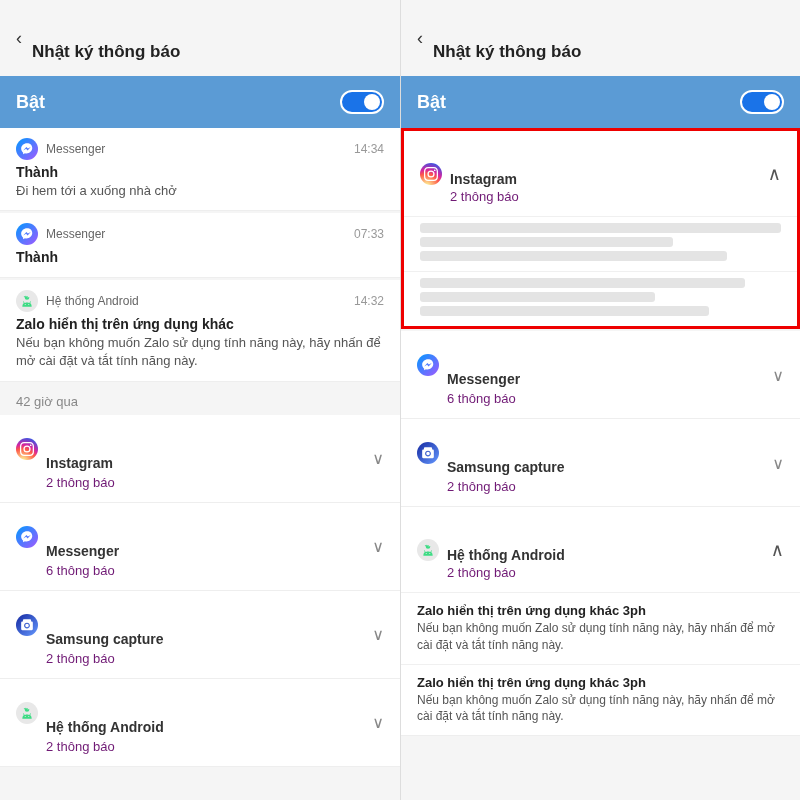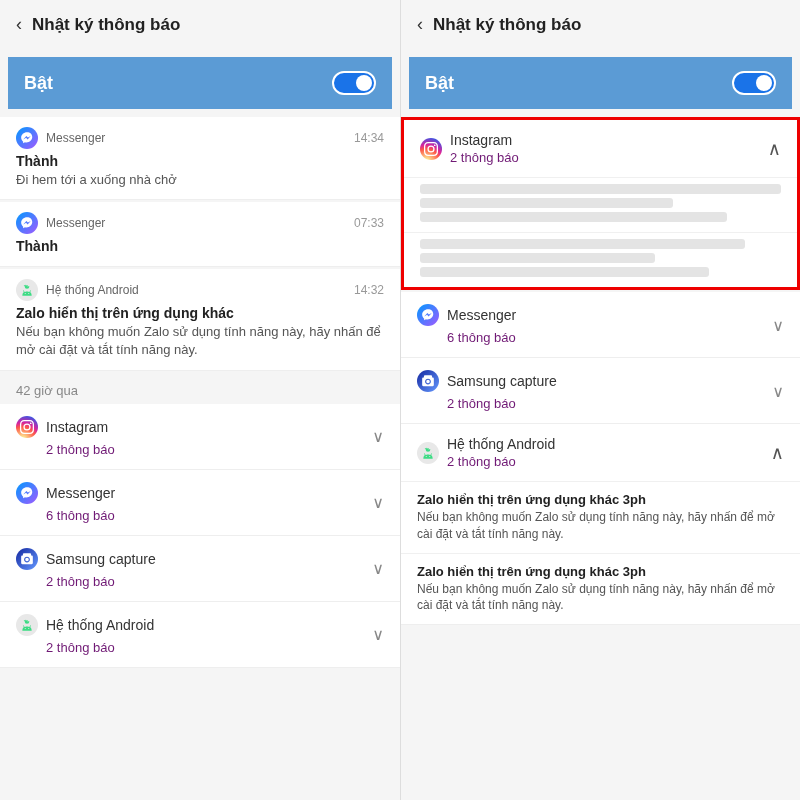--- a/index.html
+++ b/index.html
@@ -31,28 +31,29 @@
     }
     .header-back {
       font-size: 18px;
       color: #333;
       cursor: pointer;
     }
     .header-title {
       font-size: 17px;
       font-weight: 600;
       color: #222;
+      margin-top: 28px;
     }
     .bat-row {
       display: flex;
       align-items: center;
       justify-content: space-between;
       padding: 14px 16px;
       background: #5b9bd5;
-      margin: 8px;
+      margin: 0;
     }
     .bat-label {
       font-size: 18px;
       font-weight: 700;
       color: #fff;
     }
     .toggle {
       width: 44px;
       height: 24px;
       background: #1a73e8;
@@ -140,21 +141,22 @@
       position: relative;
     }
     .app-summary-header {
       display: flex;
       align-items: center;
       gap: 8px;
     }
     .app-summary-name {
       font-size: 14px;
       color: #333;
-      font-weight: 400;
+      font-weight: 700;
+      margin-top: 28px;
     }
     .app-summary-count {
       font-size: 13px;
       color: #701a75;
       margin-top: 2px;
       padding-left: 30px;
     }
     .chevron {
       position: absolute;
       right: 16px;

